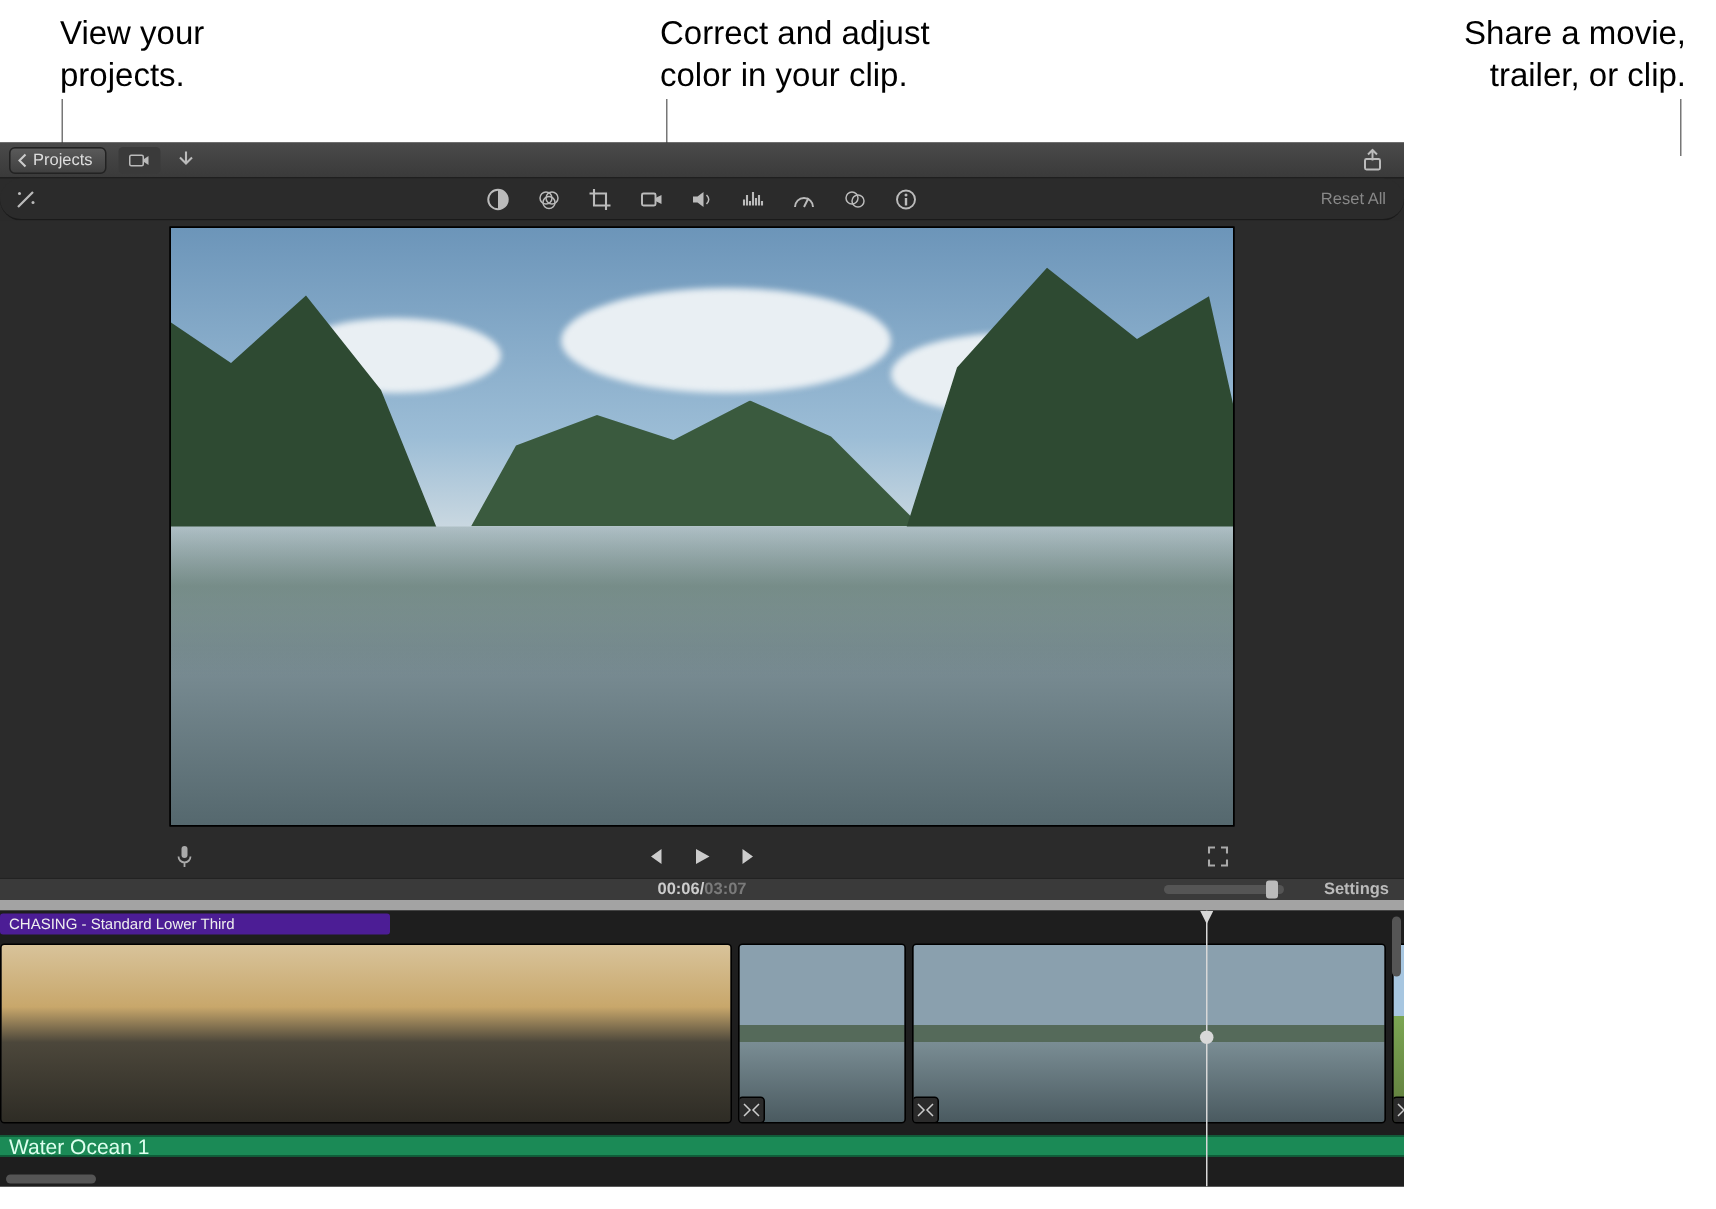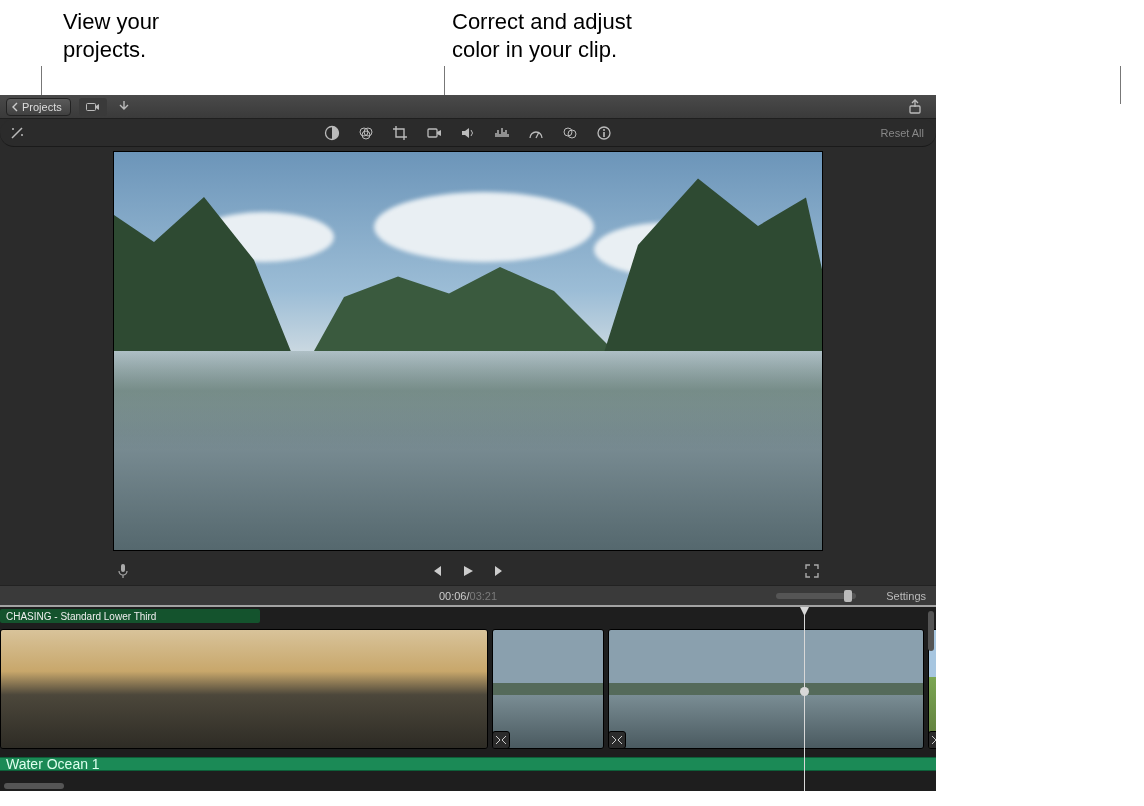--- a/index.html
+++ b/index.html
@@ -16,22 +16,22 @@
     position: relative;
     height: 95px;
     background: #fff;
   }
   .annotation {
     position: absolute;
     color: #000;
     font-size: 22px;
     line-height: 1.25;
   }
-  .ann-left { left: 40px; top: 8px; margin-left: 23px; }
-  .ann-mid { left: 440px; top: 8px; margin-left: 12px; }
+  .ann-left { left: 40px; top: 8px; }
+  .ann-mid { left: 440px; top: 8px; }
   .ann-right { right: 20px; top: 8px; text-align: right; }
   .ann-line {
     position: absolute;
     width: 1px;
     background: #777;
   }
   .line-left { left: 41px; top: 66px; height: 38px; }
   .line-mid { left: 444px; top: 66px; height: 68px; }
   .line-right { right: 23px; top: 66px; height: 38px; }
 
@@ -168,24 +168,24 @@
   .mic { position:absolute; left:4px; color:#aaa; cursor:pointer; }
   .fs { position:absolute; right:4px; color:#aaa; cursor:pointer; }
   .play-ctrls { display:flex; gap:18px; color:#ccc; }
   .play-ctrls .pbtn { cursor:pointer; }
 
   
   .timecode-row {
     height:22px;
     background:#3a3a3a;
     border-top:1px solid #222;
-    border-bottom:2px solid #a3a3a3;
+    border-bottom:7px solid #a3a3a3;
     display:flex; align-items:center; justify-content:center;
     position:relative;
-    color:#ccc; font-size:11px;
+    color:#ccc; font-size:11px;font-weight:bold;
   }
   .tc-dur { color:#7a7a7a; }
   .zoom {
     position:absolute; right:80px;
     width:80px; height:6px;
     background:#555; border-radius:3px;
   }
   .zoom-thumb {
     position:absolute; right:4px; top:-3px;
     width:8px; height:12px; background:#bbb; border-radius:2px;
@@ -198,21 +198,21 @@
   
   .timeline {
     background:#1e1e1e;
     position:relative;
     height:184px;
     overflow:hidden;
   }
   .title-clip {
     position:absolute; left:0; top:2px;
     height:14px; width:260px;
-    background:#14532d;
+    background:#4c1d95;
     border-radius:2px;
     color:#eee; font-size:10px;
     padding:0 6px;
     display:flex; align-items:center;
   }
   .clip-row {
     position:absolute; left:0; right:0; top:22px;
     height:120px;
     display:flex; gap:4px; align-items:stretch;
     padding-right:10px;
@@ -287,20 +287,22 @@
   svg { display:block; }
 </style>
 </head>
 <body>
 
 <div class="annotations">
   <div class="annotation ann-left" style="white-space:pre-line;">View your
 projects.</div>
   <div class="annotation ann-mid" style="white-space:pre-line;">Correct and adjust
 color in your clip.</div>
+  <div class="annotation ann-right" style="white-space:pre-line;">Share a movie,
+trailer, or clip.</div>
   <div class="ann-line line-left"></div>
   <div class="ann-line line-mid"></div>
   <div class="ann-line line-right"></div>
 </div>
 
 <div class="app">
 
   <div class="titlebar">
     <div class="projects-btn">
       <span class="chev">
@@ -436,21 +438,21 @@
         <svg width="14" height="14" viewBox="0 0 14 14">
             <path d="M1 5 L1 1 L5 1 M9 1 L13 1 L13 5 M13 9 L13 13 L9 13 M5 13 L1 13 L1 9" stroke="#aaa" fill="none" stroke-width="1.4"></path>
           </svg>
       </div>
     </div>
   </div>
 
   <div class="timecode-row">
     <span>00:06</span>
     <span> / </span>
-    <span class="tc-dur">03:21</span>
+    <span class="tc-dur">03:07</span>
     <div class="zoom">
       <div class="zoom-thumb"></div>
     </div>
     <div class="settings-btn">Settings</div>
   </div>
 
   <div class="timeline">
     <div class="title-clip">
       <span>CHASING - Standard Lower Third</span>
     </div>

